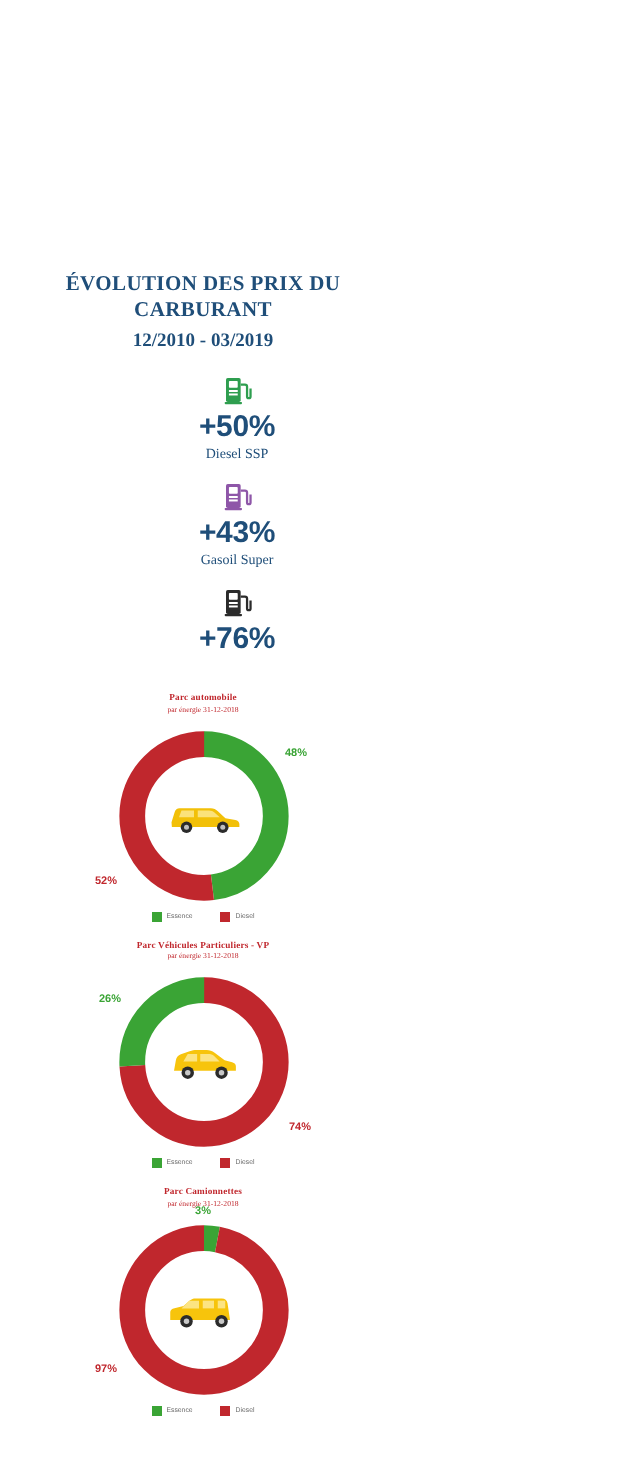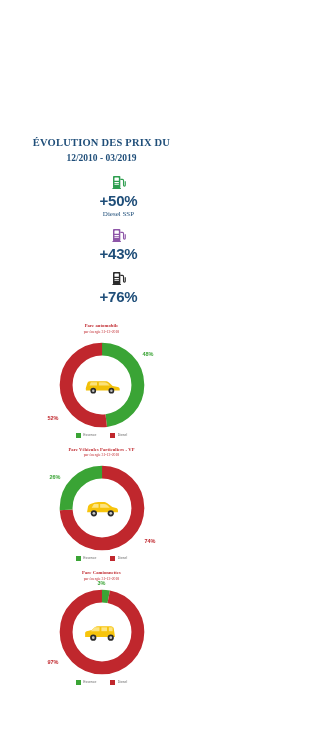--- a/index.html
+++ b/index.html
@@ -153,20 +153,21 @@
     white-space: nowrap;
   }
 </style>
 </head>
 <body>
 
 <div class="page">
 
   <div class="header">
     <div class="title-line">ÉVOLUTION DES PRIX DU</div>
+    <div class="title-line">CARBURANT</div>
     <div class="subtitle">12/2010 - 03/2019</div>
   </div>
 
   <div class="stats">
 
     <div class="stat">
       <svg class="pump-icon" viewBox="0 0 24 24">
         <rect x="3" y="3" width="11" height="18" rx="1.3" fill="#2E9E4F"></rect>
         <rect x="5.2" y="5.3" width="6.6" height="5" rx="0.6" fill="#ffffff"></rect>
         <rect x="5.2" y="12" width="6.6" height="1.5" fill="#ffffff"></rect>
@@ -181,20 +182,21 @@
     <div class="stat">
       <svg class="pump-icon" viewBox="0 0 24 24">
         <rect x="3" y="3" width="11" height="18" rx="1.3" fill="#8E56A8"></rect>
         <rect x="5.2" y="5.3" width="6.6" height="5" rx="0.6" fill="#ffffff"></rect>
         <rect x="5.2" y="12" width="6.6" height="1.5" fill="#ffffff"></rect>
         <rect x="5.2" y="14.6" width="6.6" height="1.5" fill="#ffffff"></rect>
         <path d="M14 8 h3.2 a1.6 1.6 0 0 1 1.6 1.6 v7.2 a1.3 1.3 0 0 0 2.6 0 v-6" fill="none" stroke="#8E56A8" stroke-width="1.7"></path>
         <rect x="2" y="21" width="13" height="1.6" rx="0.6" fill="#8E56A8"></rect>
       </svg>
       <div class="stat-value">+43%</div>
+      <div class="stat-label">Gasoil Super</div>
     </div>
 
     <div class="stat">
       <svg class="pump-icon" viewBox="0 0 24 24">
         <rect x="3" y="3" width="11" height="18" rx="1.3" fill="#2B2B2B"></rect>
         <rect x="5.2" y="5.3" width="6.6" height="5" rx="0.6" fill="#ffffff"></rect>
         <rect x="5.2" y="12" width="6.6" height="1.5" fill="#ffffff"></rect>
         <rect x="5.2" y="14.6" width="6.6" height="1.5" fill="#ffffff"></rect>
         <path d="M14 8 h3.2 a1.6 1.6 0 0 1 1.6 1.6 v7.2 a1.3 1.3 0 0 0 2.6 0 v-6" fill="none" stroke="#2B2B2B" stroke-width="1.7"></path>
         <rect x="2" y="21" width="13" height="1.6" rx="0.6" fill="#2B2B2B"></rect>

